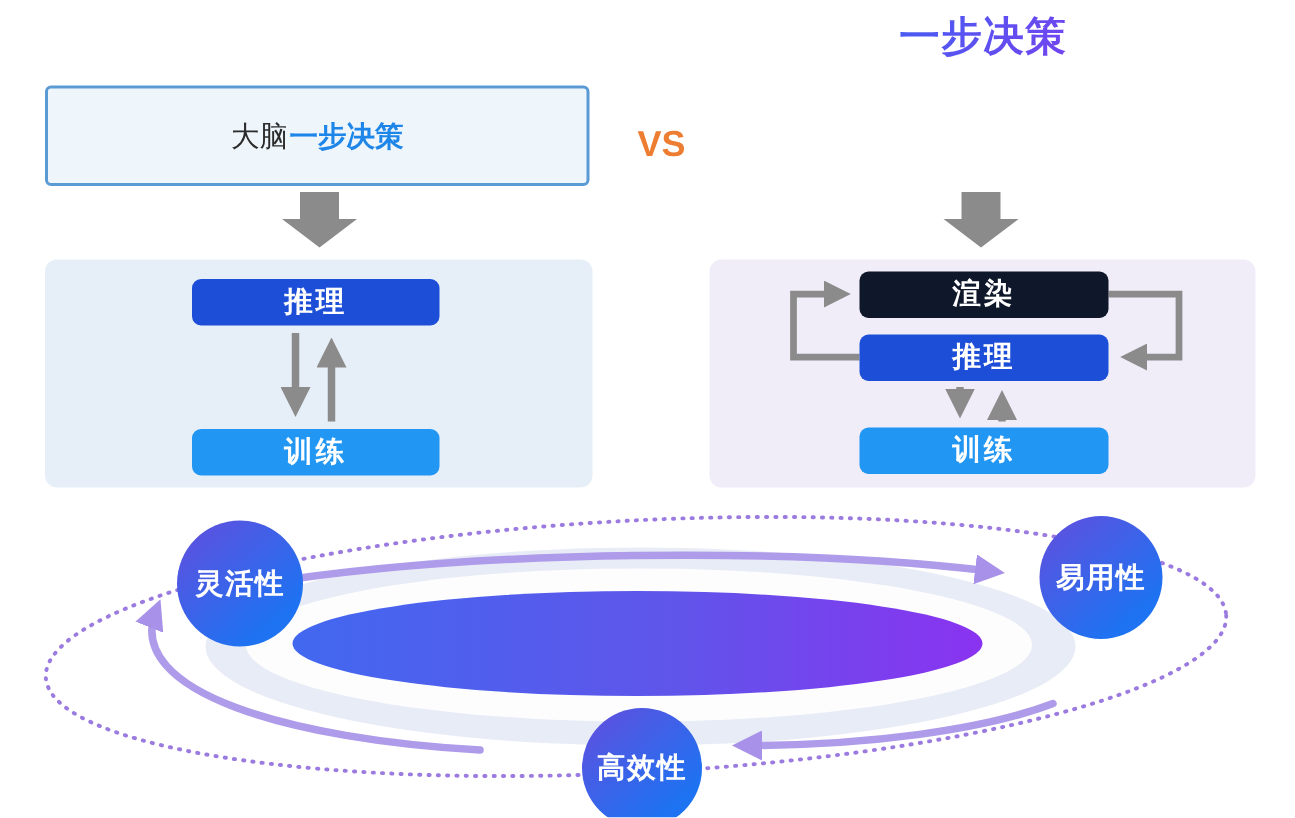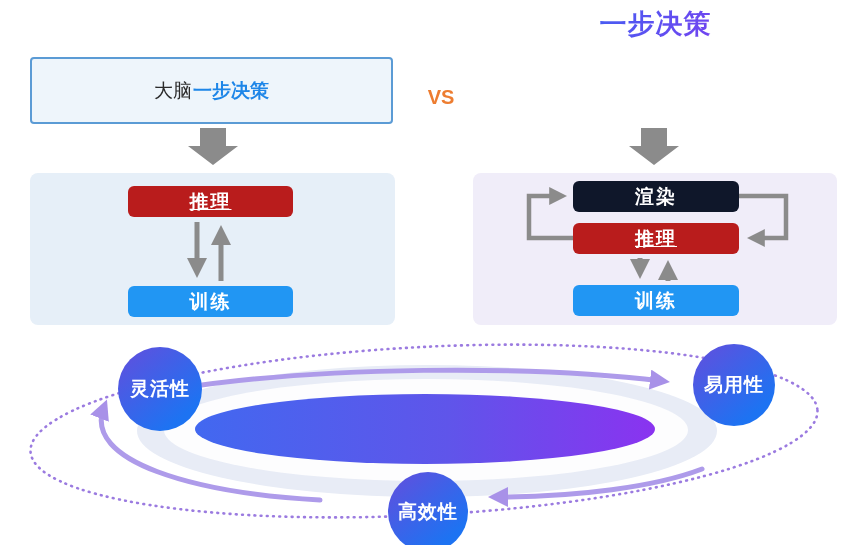--- a/index.html
+++ b/index.html
@@ -12,41 +12,41 @@
     font-size:27px;font-weight:bold;color:#141414;letter-spacing:1px;
   }
   .left-title{left:30px;width:363px;}
   .right-title{
     left:472px;width:367px;
     background:linear-gradient(120deg,#2F6BF3 15%,#8A36EF 85%);
     -webkit-background-clip:text;background-clip:text;color:transparent;
   }
   .vs{
     position:absolute;left:417px;top:80px;width:48px;height:34px;line-height:34px;
-    text-align:center;font-size:20px;font-weight:bold;color:#ED7D31;
+    text-align:center;font-size:24px;font-weight:bold;color:#ED7D31;
   }
   .topbox{
     position:absolute;top:57px;height:67px;border-radius:4px;box-sizing:border-box;
     display:flex;flex-direction:row;align-items:center;justify-content:center;gap:1px;
   }
   .left-box{left:30px;width:363px;border:2px solid #5B9BD5;background:#EEF5FB;}
   .right-box{left:472px;width:367px;border:2px solid #7438EE;background:#F6F1FD;}
   .boxline1{font-size:19px;color:#2b2b2b;}
   .boxline2{font-size:19px;font-weight:bold;}
   .left-box .boxline2{color:#1E86E8;}
   .right-box .boxline2{color:#7B2FF0;}
   .panel{position:absolute;top:173px;height:152px;border-radius:8px;}
   .left-panel{left:30px;width:365px;background:#E6EFF8;}
   .right-panel{left:473px;width:364px;background:#F0EDF9;}
   .svg-layer{position:absolute;left:0;top:0;width:863px;height:545px;pointer-events:none;}
   .node{
     position:absolute;width:165px;height:31px;border-radius:6px;text-align:center;
     line-height:31px;color:#fff;font-size:19px;font-weight:bold;letter-spacing:2px;
   }
-  .green{background:#b91c1c;text-decoration:underline;}
+  .green{background:#1d4ed8;}
   .blue{background:#2196F3;}
   .purple{background:#0f172a;}
   .n-l1{left:128px;top:186px;}
   .n-l2{left:128px;top:286px;}
   .n-r1{left:573px;top:181px;width:166px;}
   .n-r2{left:573px;top:223px;width:166px;}
   .n-r3{left:573px;top:285px;width:166px;}
   .circle{
     position:absolute;border-radius:50%;display:flex;align-items:center;justify-content:center;
     background:linear-gradient(140deg,#5F50DE 5%,#1D73F2 80%);

